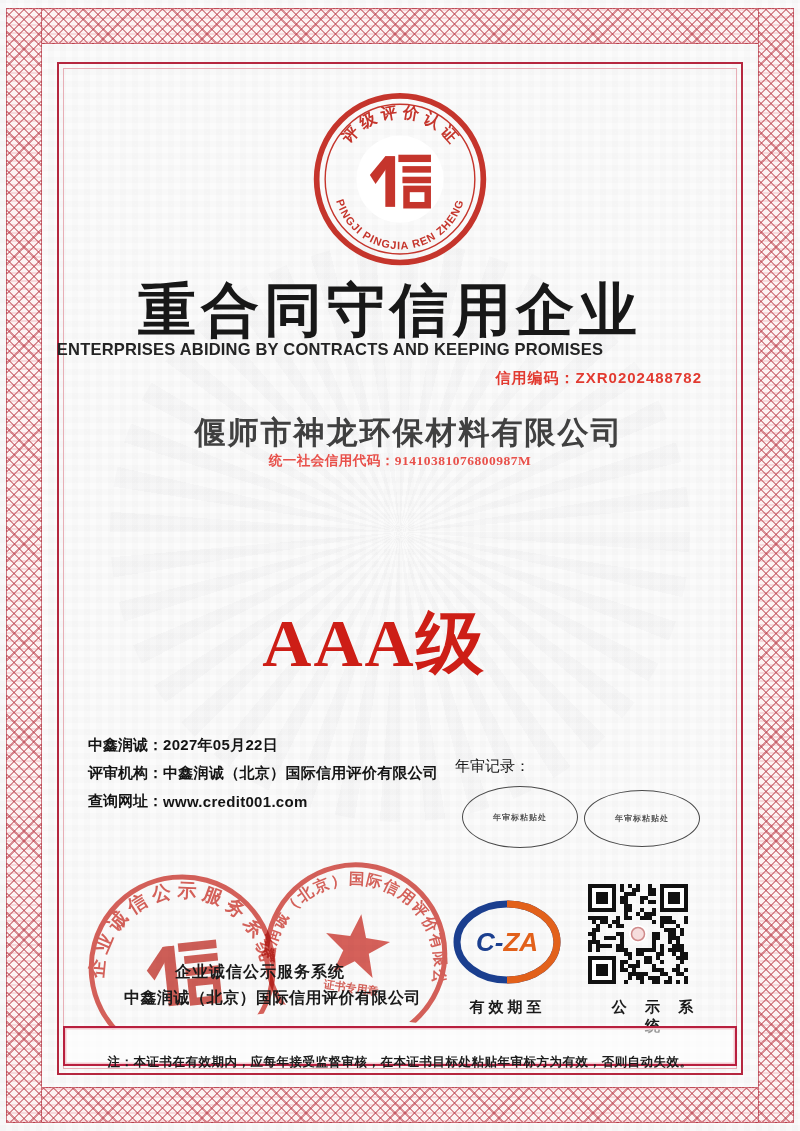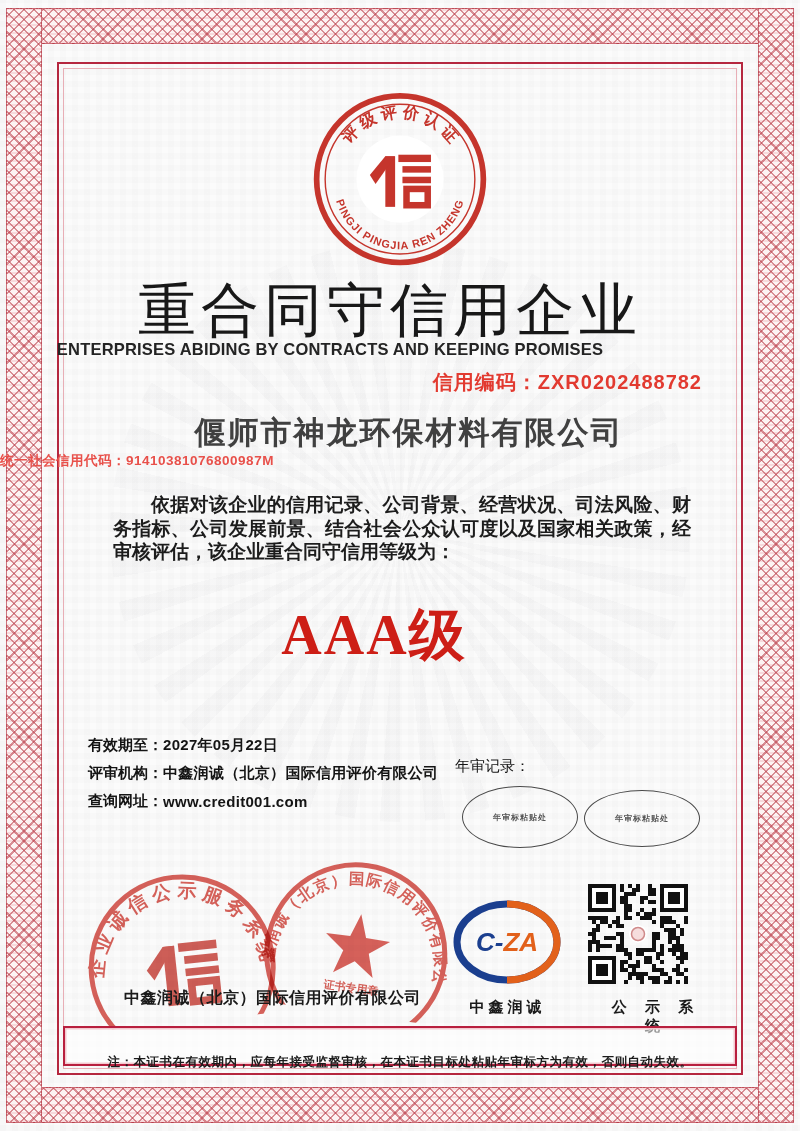--- a/index.html
+++ b/index.html
@@ -23,35 +23,35 @@
   .band.bottom{left:6px;right:6px;bottom:8px;height:34px;}
   .band.left{left:6px;top:8px;bottom:8px;width:34px;}
   .band.right{right:6px;top:8px;bottom:8px;width:34px;}
   .frame{position:absolute;left:57px;right:57px;top:62px;bottom:56px;border:2.5px solid #b5273f;}
   .frame-inner{position:absolute;left:63px;right:63px;top:68px;bottom:62px;border:1px solid #e8aeb6;}
 
   
   .seal{position:absolute;left:305px;top:92px;width:190px;height:180px;}
 
   .title-cn{position:absolute;left:0;width:780px;top:272px;text-align:center;
-    font-size:58px;font-weight:400;letter-spacing:5px;color:#181818;
+    font-size:58px;font-weight:700;letter-spacing:5px;color:#181818;
     font-family:"Liberation Sans","DejaVu Sans",sans-serif;}
   .title-en{position:absolute;left:0;width:660px;top:340px;text-align:center;
     font-size:16.5px;font-weight:700;color:#242424;letter-spacing:.2px;}
-  .credit-code{position:absolute;right:98px;top:369px;font-size:20px;font-weight:700;
+  .credit-code{position:absolute;right:98px;top:369px;font-size:15px;font-weight:700;
     color:#e23a30;letter-spacing:1px;}
   .company{position:absolute;left:9px;width:800px;top:412px;text-align:center;
     font-size:31px;font-weight:900;letter-spacing:2px;color:#404040;}
-  .uscc{position:absolute;left:0;width:800px;top:452px;
-    font-size:13.5px;font-weight:700;color:#e8504a;letter-spacing:.5px;}
+  .uscc{position:absolute;left:0;width:800px;top:452px;text-align:center;
+    font-size:13.5px;font-weight:700;color:#e8504a;letter-spacing:.5px;font-family:Liberation Serif, serif;}
   .para{position:absolute;left:113px;width:578px;top:493px;font-size:19px;font-weight:700;
     line-height:23.5px;color:#1c1c1c;text-align:justify;text-indent:2em;
     font-family:"Liberation Serif","DejaVu Serif",serif;}
   .rating{position:absolute;left:0;width:748px;top:598px;text-align:center;
-    font-size:56px;font-weight:900;color:#cd1e16;letter-spacing:2px;
+    font-size:68px;font-weight:900;color:#cd1e16;letter-spacing:2px;
     font-family:"Liberation Serif","DejaVu Serif",serif;}
 
   .details{position:absolute;left:88px;top:731px;}
   .detail-row{display:flex;font-size:15px;font-weight:800;color:#141414;height:28px;align-items:center;}
   .detail-row .lbl{white-space:nowrap;}
   .detail-row .val{white-space:nowrap;letter-spacing:.3px;}
 
   .annual-label{position:absolute;left:455px;top:757px;font-size:15px;font-weight:400;color:#141414;}
   .oval{position:absolute;border:1.5px solid #4a4a4a;border-radius:50%;
     display:flex;align-items:center;justify-content:center;}
@@ -124,47 +124,47 @@
     </g>
   </svg>
 
   <div class="title-cn">重合同守信用企业</div>
   <div class="title-en">ENTERPRISES ABIDING BY CONTRACTS AND KEEPING PROMISES</div>
   <div class="credit-code"><span>信用编码：</span><span>ZXR0202488782</span></div>
 
   <div class="company">偃师市神龙环保材料有限公司</div>
   <div class="uscc"><span>统一社会信用代码：</span><span>91410381076800987M</span></div>
 
-  <div class="para">依据对该企业的信用记录、公司背景、经营状况、司法风险、财务指标、公司发展前景、结合社会公众认可度以及国家相关政策，经审核评估，该企业重合同守信用等级为：</div>
 
   <div class="rating">AAA级</div>
 
   <div class="details">
     <div class="detail-row">
-      <span class="lbl">有效期至：</span>
+      <span class="lbl">中鑫润诚：</span>
       <span class="val">2027年05月22日</span>
     </div>
     <div class="detail-row">
       <span class="lbl">评审机构：</span>
       <span class="val">中鑫润诚（北京）国际信用评价有限公司</span>
     </div>
     <div class="detail-row">
       <span class="lbl">查询网址：</span>
       <span class="val">www.credit001.com</span>
     </div>
   </div>
 
   <div class="annual-label">年审记录：</div>
   <div class="oval o1">
     <span>年审标粘贴处</span>
   </div>
   <div class="oval o2">
     <span>年审标粘贴处</span>
   </div>
 
+  <div class="footer-line1">企业诚信公示服务系统</div>
   <div class="footer-line2">中鑫润诚（北京）国际信用评价有限公司</div>
 
   <svg class="stamp left" width="192" height="150" viewBox="0 0 192 150">
     <g opacity="0.88">
       <circle cx="96" cy="96" r="91" fill="none" stroke="#d03a30" stroke-width="5"></circle>
       <path id="lsArc" d="M 20,130 A 80,80 0 1 1 172,130" fill="none"></path>
       <text font-size="19" font-weight="bold" fill="#d03a30">
         <textPath href="#lsArc" startOffset="50%" text-anchor="middle">企 业 诚 信 公 示 服 务 系 统</textPath>
       </text>
       <g>
@@ -185,21 +185,21 @@
     </g>
   </svg>
 
   <svg class="cza" viewBox="0 0 110 88">
     <ellipse cx="55" cy="44" rx="50" ry="38" fill="none" stroke="#1b3f8f" stroke-width="7"></ellipse>
     <path d="M 55,6 A 50,38 0 0 1 55,82" fill="none" stroke="#e2611b" stroke-width="7"></path>
     <text x="55" y="53" font-size="26" font-weight="bold" font-style="italic" text-anchor="middle">
       <tspan fill="#1b3f8f">C-</tspan><tspan fill="#e2611b">ZA</tspan>
     </text>
   </svg>
-  <div class="mutual-label">中鑫润诚</div>
+  <div class="mutual-label">有效期至</div>
 
   <svg class="qr" id="qr-svg" viewBox="0 0 100 100">
       <rect x="32" y="0" width="4" height="4" fill="#111"></rect>
       <rect x="40" y="0" width="4" height="4" fill="#111"></rect>
       <rect x="48" y="0" width="4" height="4" fill="#111"></rect>
       <rect x="60" y="0" width="4" height="4" fill="#111"></rect>
       <rect x="32" y="4" width="4" height="4" fill="#111"></rect>
       <rect x="44" y="4" width="4" height="4" fill="#111"></rect>
       <rect x="48" y="4" width="4" height="4" fill="#111"></rect>
       <rect x="60" y="4" width="4" height="4" fill="#111"></rect>

